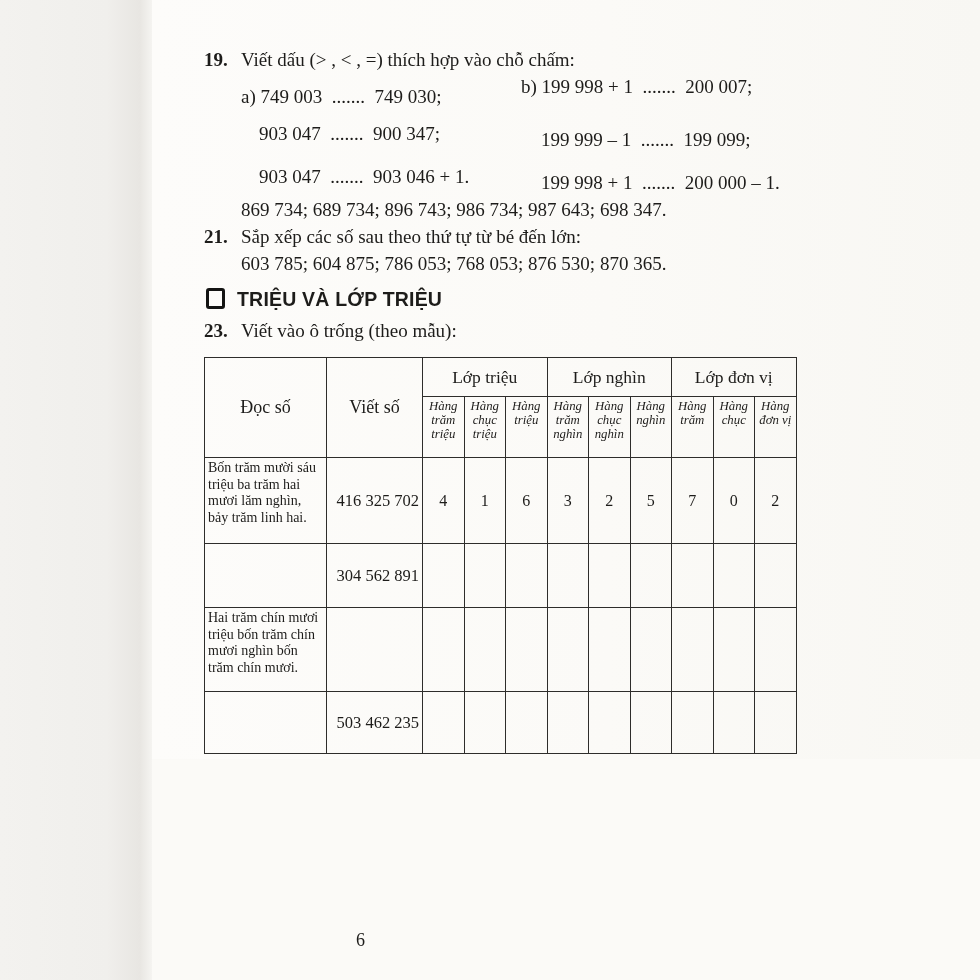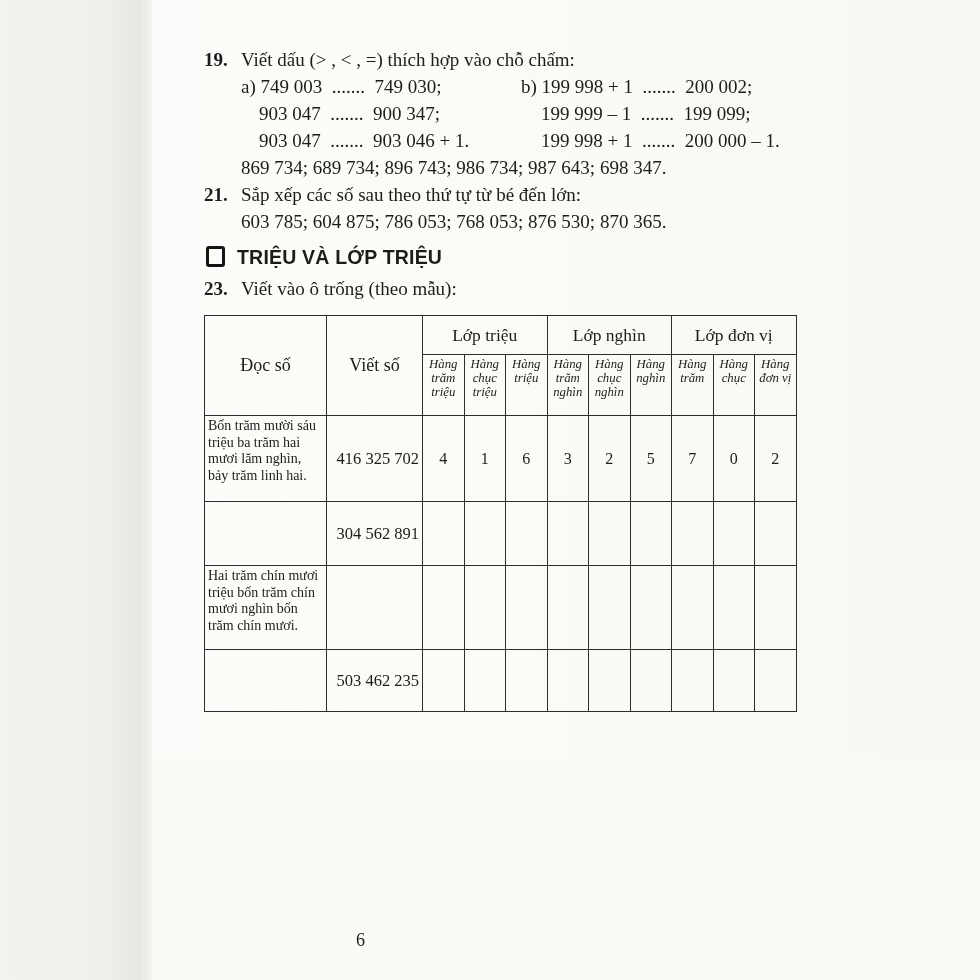--- a/index.html
+++ b/index.html
@@ -20,24 +20,24 @@
   }
   .content{
     position:absolute;left:52px;top:46px;width:594px;
   }
   .line{white-space:pre;}
   .prob-title{display:flex;align-items:baseline;font-size:19px;line-height:27px;}
   .pnum{font-weight:bold;width:37px;flex:0 0 37px;}
   .ptext{flex:1;}
   .pairs{font-size:19px;line-height:27px;}
   .pair-row{display:flex;}
-  .half-a{width:317px;flex:0 0 317px;padding-left:37px;box-sizing:border-box;}
+  .half-a{width:317px;flex:0 0 317px;padding-left:37px;box-sizing:border-box;margin-top:10px;}
   .half-b{flex:1;}
   .indent-a{padding-left:55px;}
-  .indent-b{padding-left:20px;box-sizing:border-box;}
+  .indent-b{padding-left:20px;box-sizing:border-box;margin-top:16px;}
   .num-line{padding-left:37px;font-size:19px;line-height:27px;}
   .p22-block{font-size:18.5px;line-height:25.5px;}
   .p22-block .num-line{font-size:18.5px;line-height:25.5px;}
   .example-line{padding-left:37px;font-size:17.6px;letter-spacing:-0.2px;white-space:pre;}
   .blank-line{display:flex;align-items:baseline;padding-left:37px;}
   .dotline{flex:1;border-bottom:2px dotted #3c3b38;margin:0 2px 4px 8px;height:13px;}
   .section-head{
     display:flex;align-items:center;margin-top:7px;
     font-family:"Liberation Sans","DejaVu Sans",sans-serif;
     font-weight:bold;font-size:19.5px;letter-spacing:0.2px;line-height:30px;
@@ -87,21 +87,21 @@
 <div class="page">
   <div class="content">
 
     <div class="prob-title">
       <span class="pnum">19.</span>
       <span class="ptext">Viết dấu (&gt; , &lt; , =) thích hợp vào chỗ chấm:</span>
     </div>
     <div class="pairs">
       <div class="pair-row">
         <span class="half-a line">a) 749 003  .......  749 030;</span>
-        <span class="half-b line">b) 199 998 + 1  .......  200 002;</span>
+        <span class="half-b line">b) 199 998 + 1  .......  200 007;</span>
       </div>
       <div class="pair-row">
         <span class="half-a line indent-a">903 047  .......  900 347;</span>
         <span class="half-b line indent-b">199 999 – 1  .......  199 099;</span>
       </div>
       <div class="pair-row">
         <span class="half-a line indent-a">903 047  .......  903 046 + 1.</span>
         <span class="half-b line indent-b">199 998 + 1  .......  200 000 – 1.</span>
       </div>
     </div>

